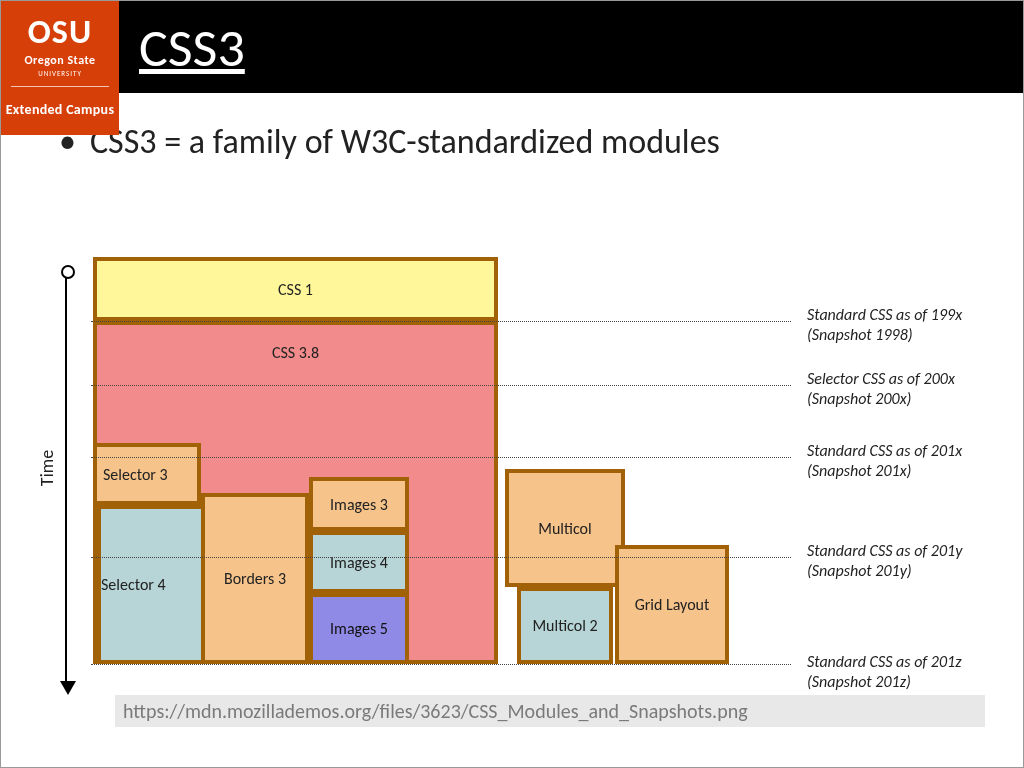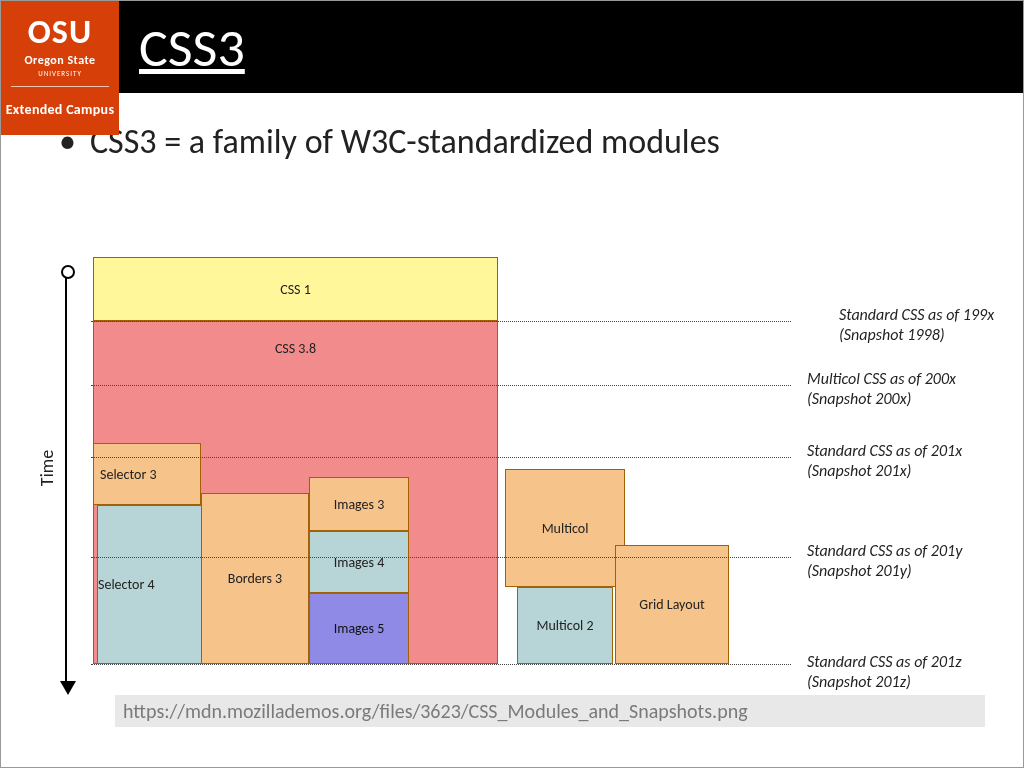--- a/index.html
+++ b/index.html
@@ -97,22 +97,22 @@
   }
   .chart {
     position: absolute;
     left: 56px;
     top: 0;
     width: 530px;
     height: 430px;
   }
   .block {
     position: absolute;
-    border: 1px solid #a16207;
-    font-size: 14px;
+    border: 4px solid #a16207;
+    font-size: 16px;
     display: flex;
     align-items: center;
     justify-content: center;
     color: #222;
   }
   .yellow { background: #fff799; }
   .pink   { background: #f28b8b; }
   .orange { background: #f6c38a; }
   .blue   { background: #b7d5d6; }
   .purple { background: #8e8ae6; color: #111; }
@@ -185,26 +185,26 @@
 
     <div class="block orange" style="left:522px; top:288px; width:114px; height:119px;">Grid Layout</div>
   </div>
 
   <div class="dash" style="left:54px; top:64px;"></div>
   <div class="dash" style="left:54px; top:128px;"></div>
   <div class="dash" style="left:54px; top:200px;"></div>
   <div class="dash" style="left:54px; top:300px;"></div>
   <div class="dash" style="left:54px; top:407px;"></div>
 
-  <div class="label-col" style="top:48px;margin-left:32px;">
+  <div class="label-col" style="top:48px;">
     <div>Standard CSS as of 199x</div>
     <div>(Snapshot 1998)</div>
   </div>
   <div class="label-col" style="top:112px;">
-    <div>Multicol CSS as of 200x</div>
+    <div>Selector CSS as of 200x</div>
     <div>(Snapshot 200x)</div>
   </div>
   <div class="label-col" style="top:184px;">
     <div>Standard CSS as of 201x</div>
     <div>(Snapshot 201x)</div>
   </div>
   <div class="label-col" style="top:284px;">
     <div>Standard CSS as of 201y</div>
     <div>(Snapshot 201y)</div>
   </div>

